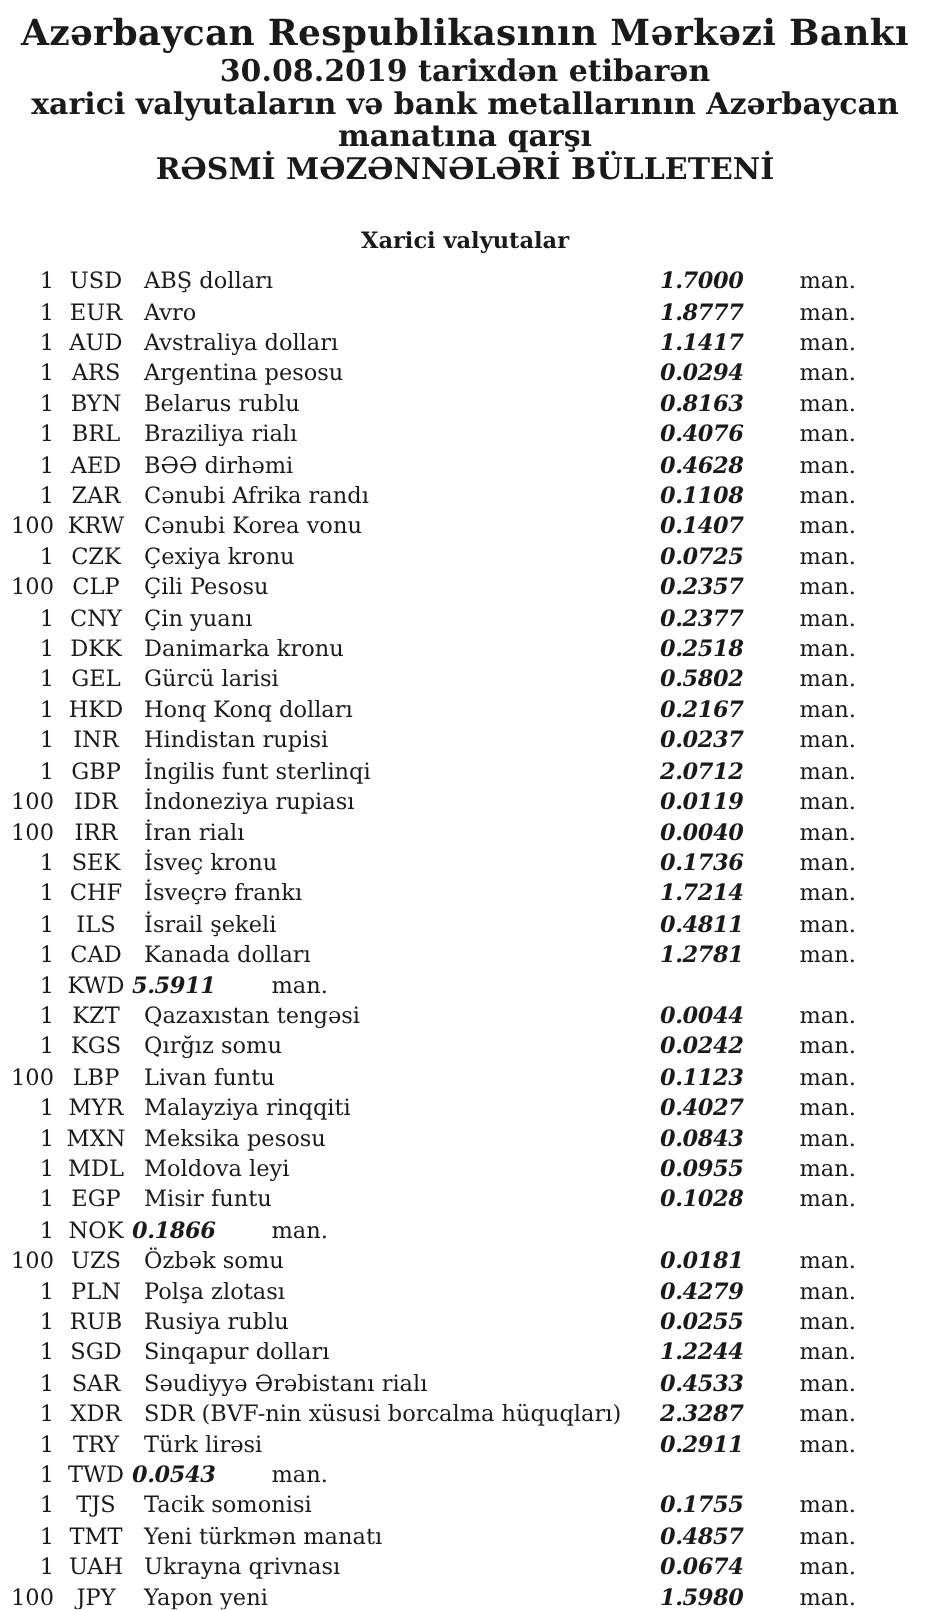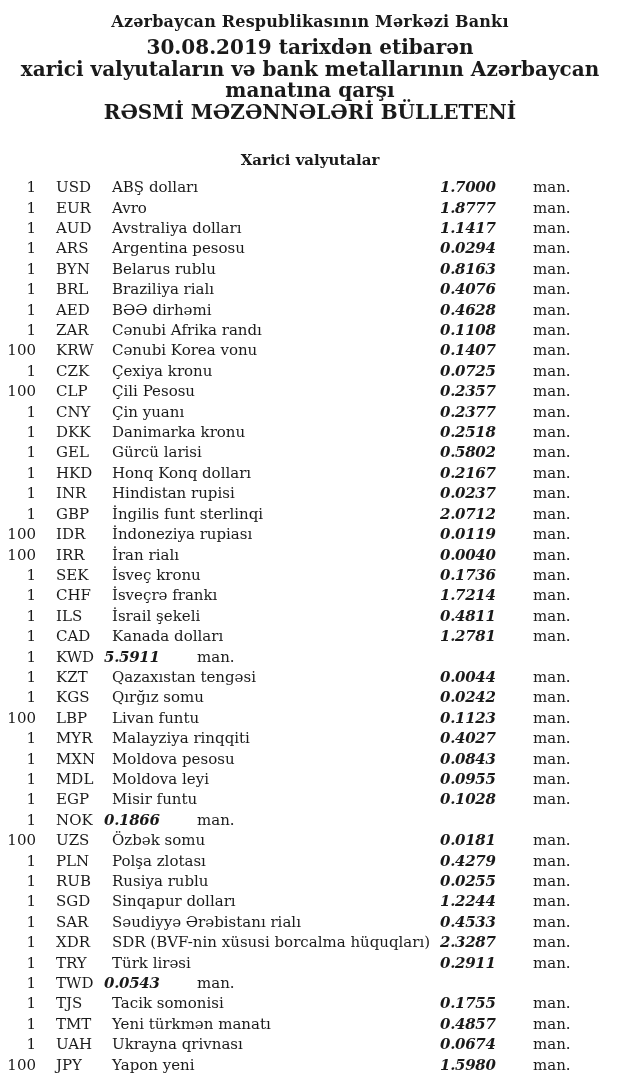--- a/index.html
+++ b/index.html
@@ -11,21 +11,21 @@
   }
   .page {
     position: relative;
     width: 620px;
     height: 1073px;
     background: #ffffff;
     overflow: hidden;
   }
   .doc-header { text-align: center; padding-top: 7px; }
   .bank-name {
-    font-size: 16px;
+    font-size: 24px;
     font-weight: bold;
     line-height: 30px;
     letter-spacing: 0.2px;
   }
   .header-line {
     font-size: 20px;
     font-weight: bold;
     line-height: 21.5px;
   }
   .section-title {
@@ -37,21 +37,21 @@
   }
   .rates-table { margin-top: 7px; }
   .row {
     display: flex;
     align-items: center;
     height: 20.42px;
     font-size: 15px;
     white-space: nowrap;
   }
   .qty   { width: 36px;  text-align: right; flex: none; }
-  .code  { width: 48px;  text-align: left; flex: none; margin-left: 20px; }
+  .code  { width: 48px;  text-align: center; flex: none; margin-left: 4px; }
   .name  { flex: 1; padding-left: 8px; overflow: hidden; }
   .rate  { width: 80px;  font-weight: bold; font-style: italic; flex: none; letter-spacing: -0.3px; }
   .unit  { width: 100px;  padding-left: 13px; box-sizing: border-box; flex: none; }
 </style>
 </head>
 <body>
 
 <div class="page">
 
   <div class="doc-header">
@@ -255,21 +255,21 @@
       <div class="row">
         <span class="qty">1</span>
         <span class="code">MYR</span>
         <span class="name">Malayziya rinqqiti</span>
         <span class="rate">0.4027</span>
         <span class="unit">man.</span>
       </div>
       <div class="row">
         <span class="qty">1</span>
         <span class="code">MXN</span>
-        <span class="name">Moldova pesosu</span>
+        <span class="name">Meksika pesosu</span>
         <span class="rate">0.0843</span>
         <span class="unit">man.</span>
       </div>
       <div class="row">
         <span class="qty">1</span>
         <span class="code">MDL</span>
         <span class="name">Moldova leyi</span>
         <span class="rate">0.0955</span>
         <span class="unit">man.</span>
       </div>

